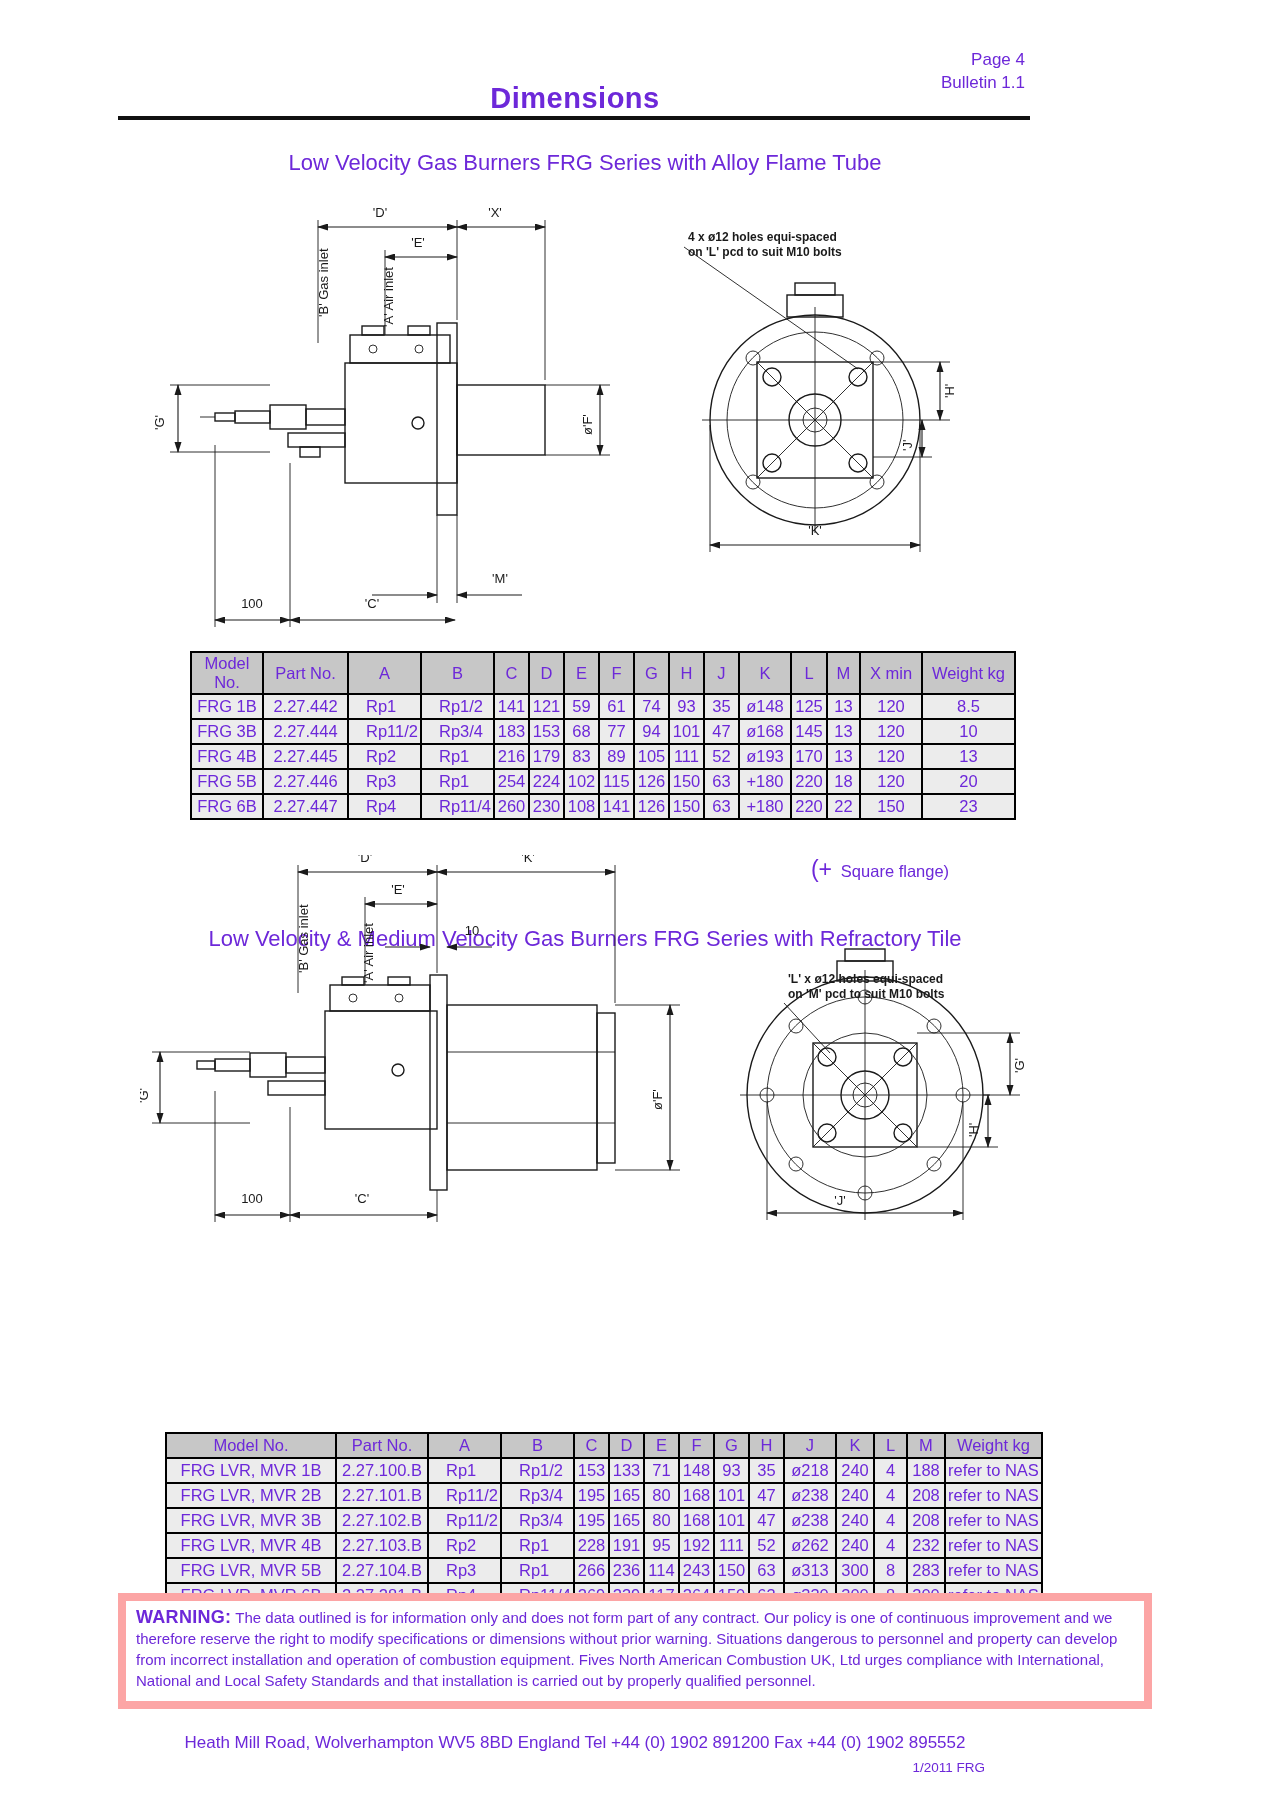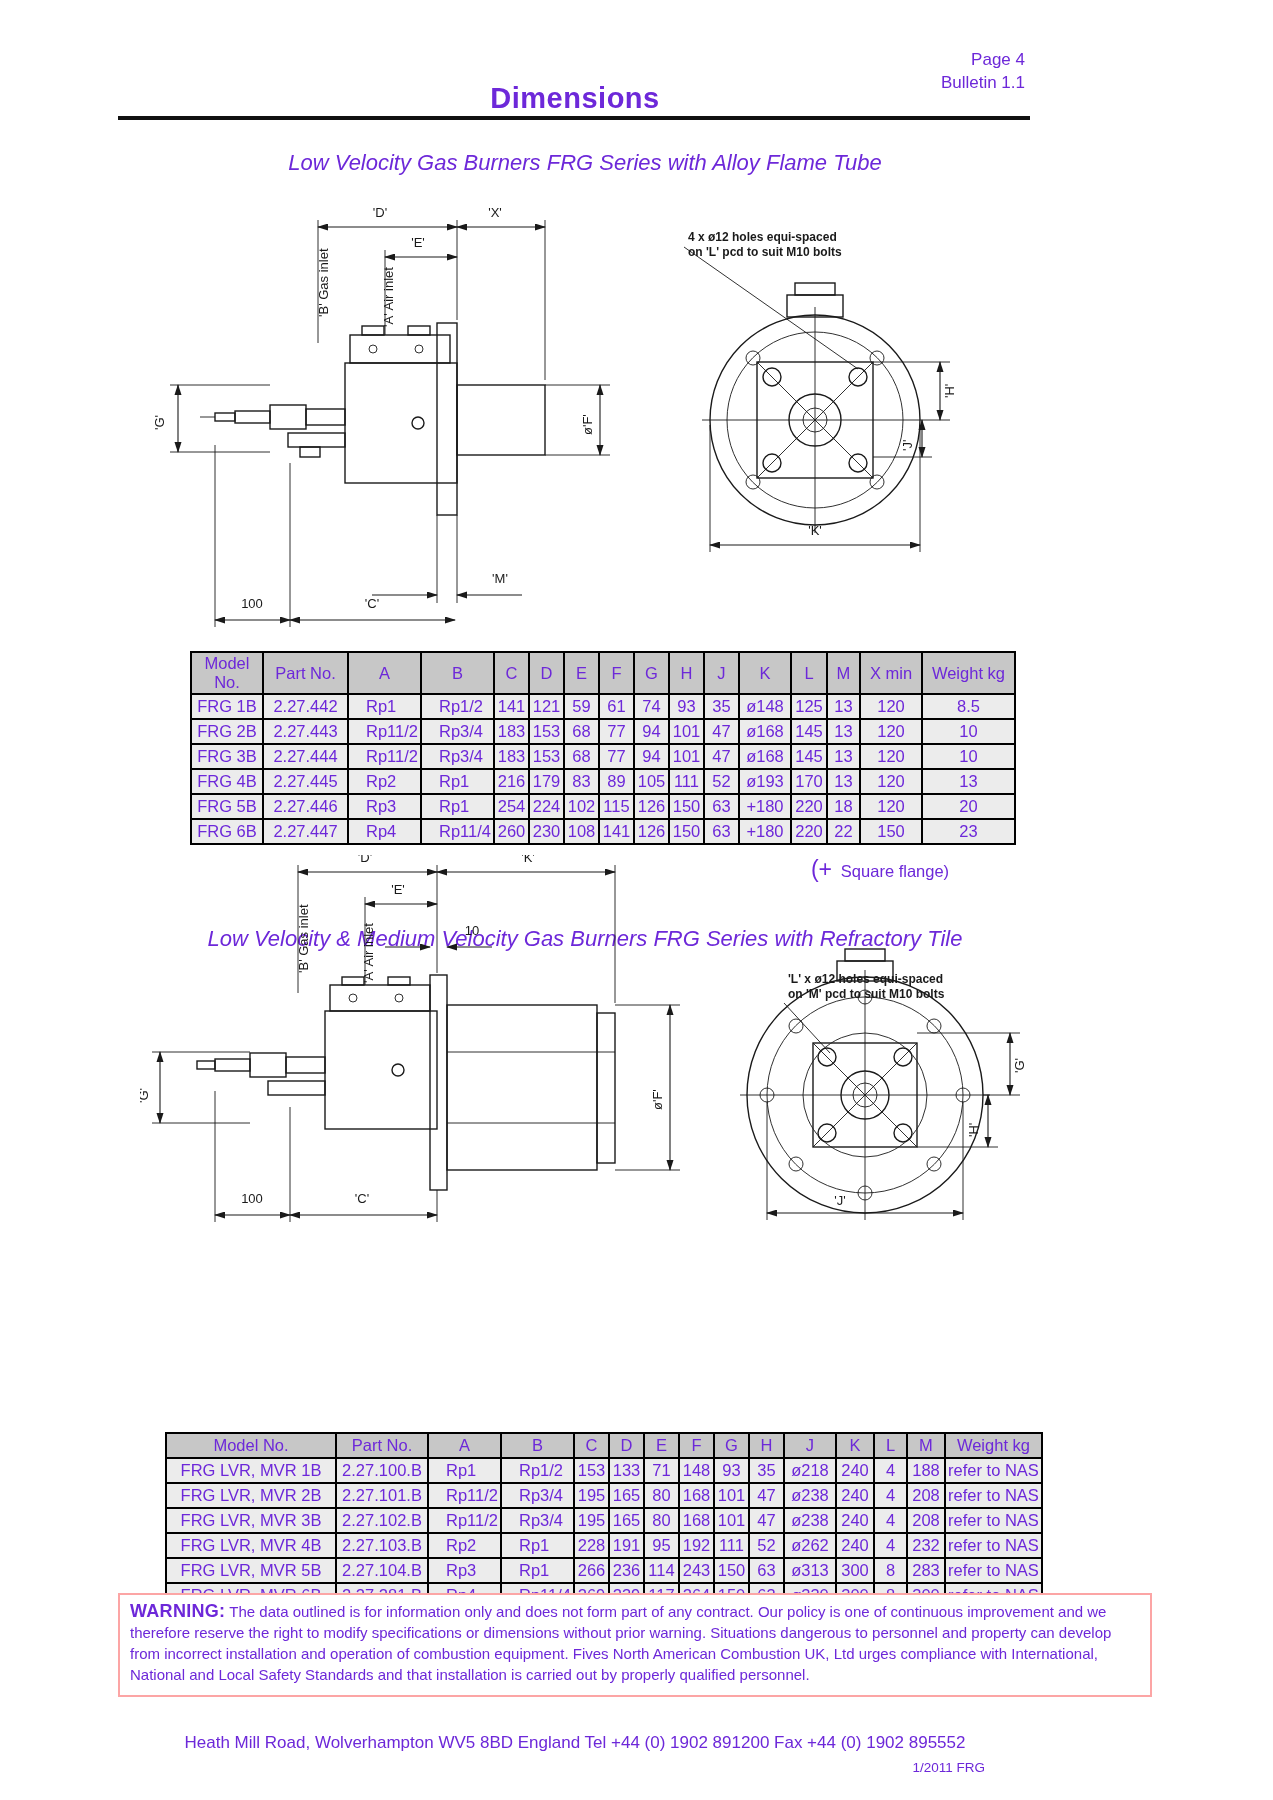--- a/index.html
+++ b/index.html
@@ -5,21 +5,21 @@
   html,body{margin:0;padding:0;background:#fff;}
   .page{position:relative;width:1273px;height:1800px;background:#ffffff;
         font-family:"Liberation Sans",sans-serif;color:#6d28d9;overflow:hidden;}
   .abs{position:absolute;}
   
   .page-info{top:48px;right:248px;text-align:right;font-size:17px;line-height:23px;}
   .page-title{top:82px;left:0;width:1150px;text-align:center;font-size:29px;font-weight:bold;
               letter-spacing:0.5px;margin:0;}
   .title-rule{top:116px;left:118px;width:912px;height:4px;background:#111;}
   
-  .sec-title{left:0;width:1170px;text-align:center;font-size:22px;font-weight:normal;margin:0;font-style:italic;}
+  .sec-title{left:0;width:1170px;text-align:center;font-size:22px;font-weight:normal;margin:0;}
   .s1-title{top:150px;}
   .s2-title{top:926px;}
   
   svg text{font-family:"Liberation Sans",sans-serif;fill:#1a1a1a;}
   .dimtext{font-size:13px;}
   .anntext{font-size:12px;font-weight:bold;}
   .part{fill:none;stroke:#1a1a1a;stroke-width:1.4;}
   .thin{fill:none;stroke:#1a1a1a;stroke-width:0.9;}
   .dim{fill:none;stroke:#1a1a1a;stroke-width:1.1;}
   
@@ -30,21 +30,21 @@
              white-space:nowrap;overflow:hidden;}
   .t1{top:651px;left:190px;}
   .t2{top:1432px;left:165px;}
   .dtable td.al{text-align:left;padding-left:17px;}
   
   .note{top:833px;left:190px;font-size:17.5px;margin:0;}
   .flange-note{top:856px;left:720px;width:320px;margin:0;text-align:center;}
   .flange-plus{font-size:23px;}
   .flange-txt{font-size:16.5px;}
   
-  .warning-box{top:1593px;left:118px;width:1034px;border:2px solid #fca5a5;background:#fff;
+  .warning-box{top:1593px;left:118px;width:1034px;border:8px solid #fca5a5;background:#fff;
                padding:6px 26px 10px 10px;font-size:15px;line-height:21px;box-sizing:border-box;}
   .warn-label{font-weight:bold;font-size:18px;letter-spacing:0.3px;}
   
   .footer-company{top:1708px;left:0;width:1150px;text-align:center;font-size:17.5px;font-weight:bold;}
   .footer-address{top:1733px;left:0;width:1150px;text-align:center;font-size:17px;}
   .footer-code{top:1760px;left:0;width:985px;text-align:right;font-size:13.5px;}
 </style>
 </head>
 <body>
 
@@ -224,38 +224,20 @@
           <td>59</td>
           <td>61</td>
           <td>74</td>
           <td>93</td>
           <td>35</td>
           <td>ø148</td>
           <td>125</td>
           <td>13</td>
           <td>120</td>
           <td>8.5</td>
-        </tr>
-        <tr>
-          <td>FRG 2B</td>
-          <td>2.27.443</td>
-          <td class="al">Rp11/2</td>
-          <td class="al">Rp3/4</td>
-          <td>183</td>
-          <td>153</td>
-          <td>68</td>
-          <td>77</td>
-          <td>94</td>
-          <td>101</td>
-          <td>47</td>
-          <td>ø168</td>
-          <td>145</td>
-          <td>13</td>
-          <td>120</td>
-          <td>10</td>
         </tr>
         <tr>
           <td>FRG 3B</td>
           <td>2.27.444</td>
           <td class="al">Rp11/2</td>
           <td class="al">Rp3/4</td>
           <td>183</td>
           <td>153</td>
           <td>68</td>
           <td>77</td>

